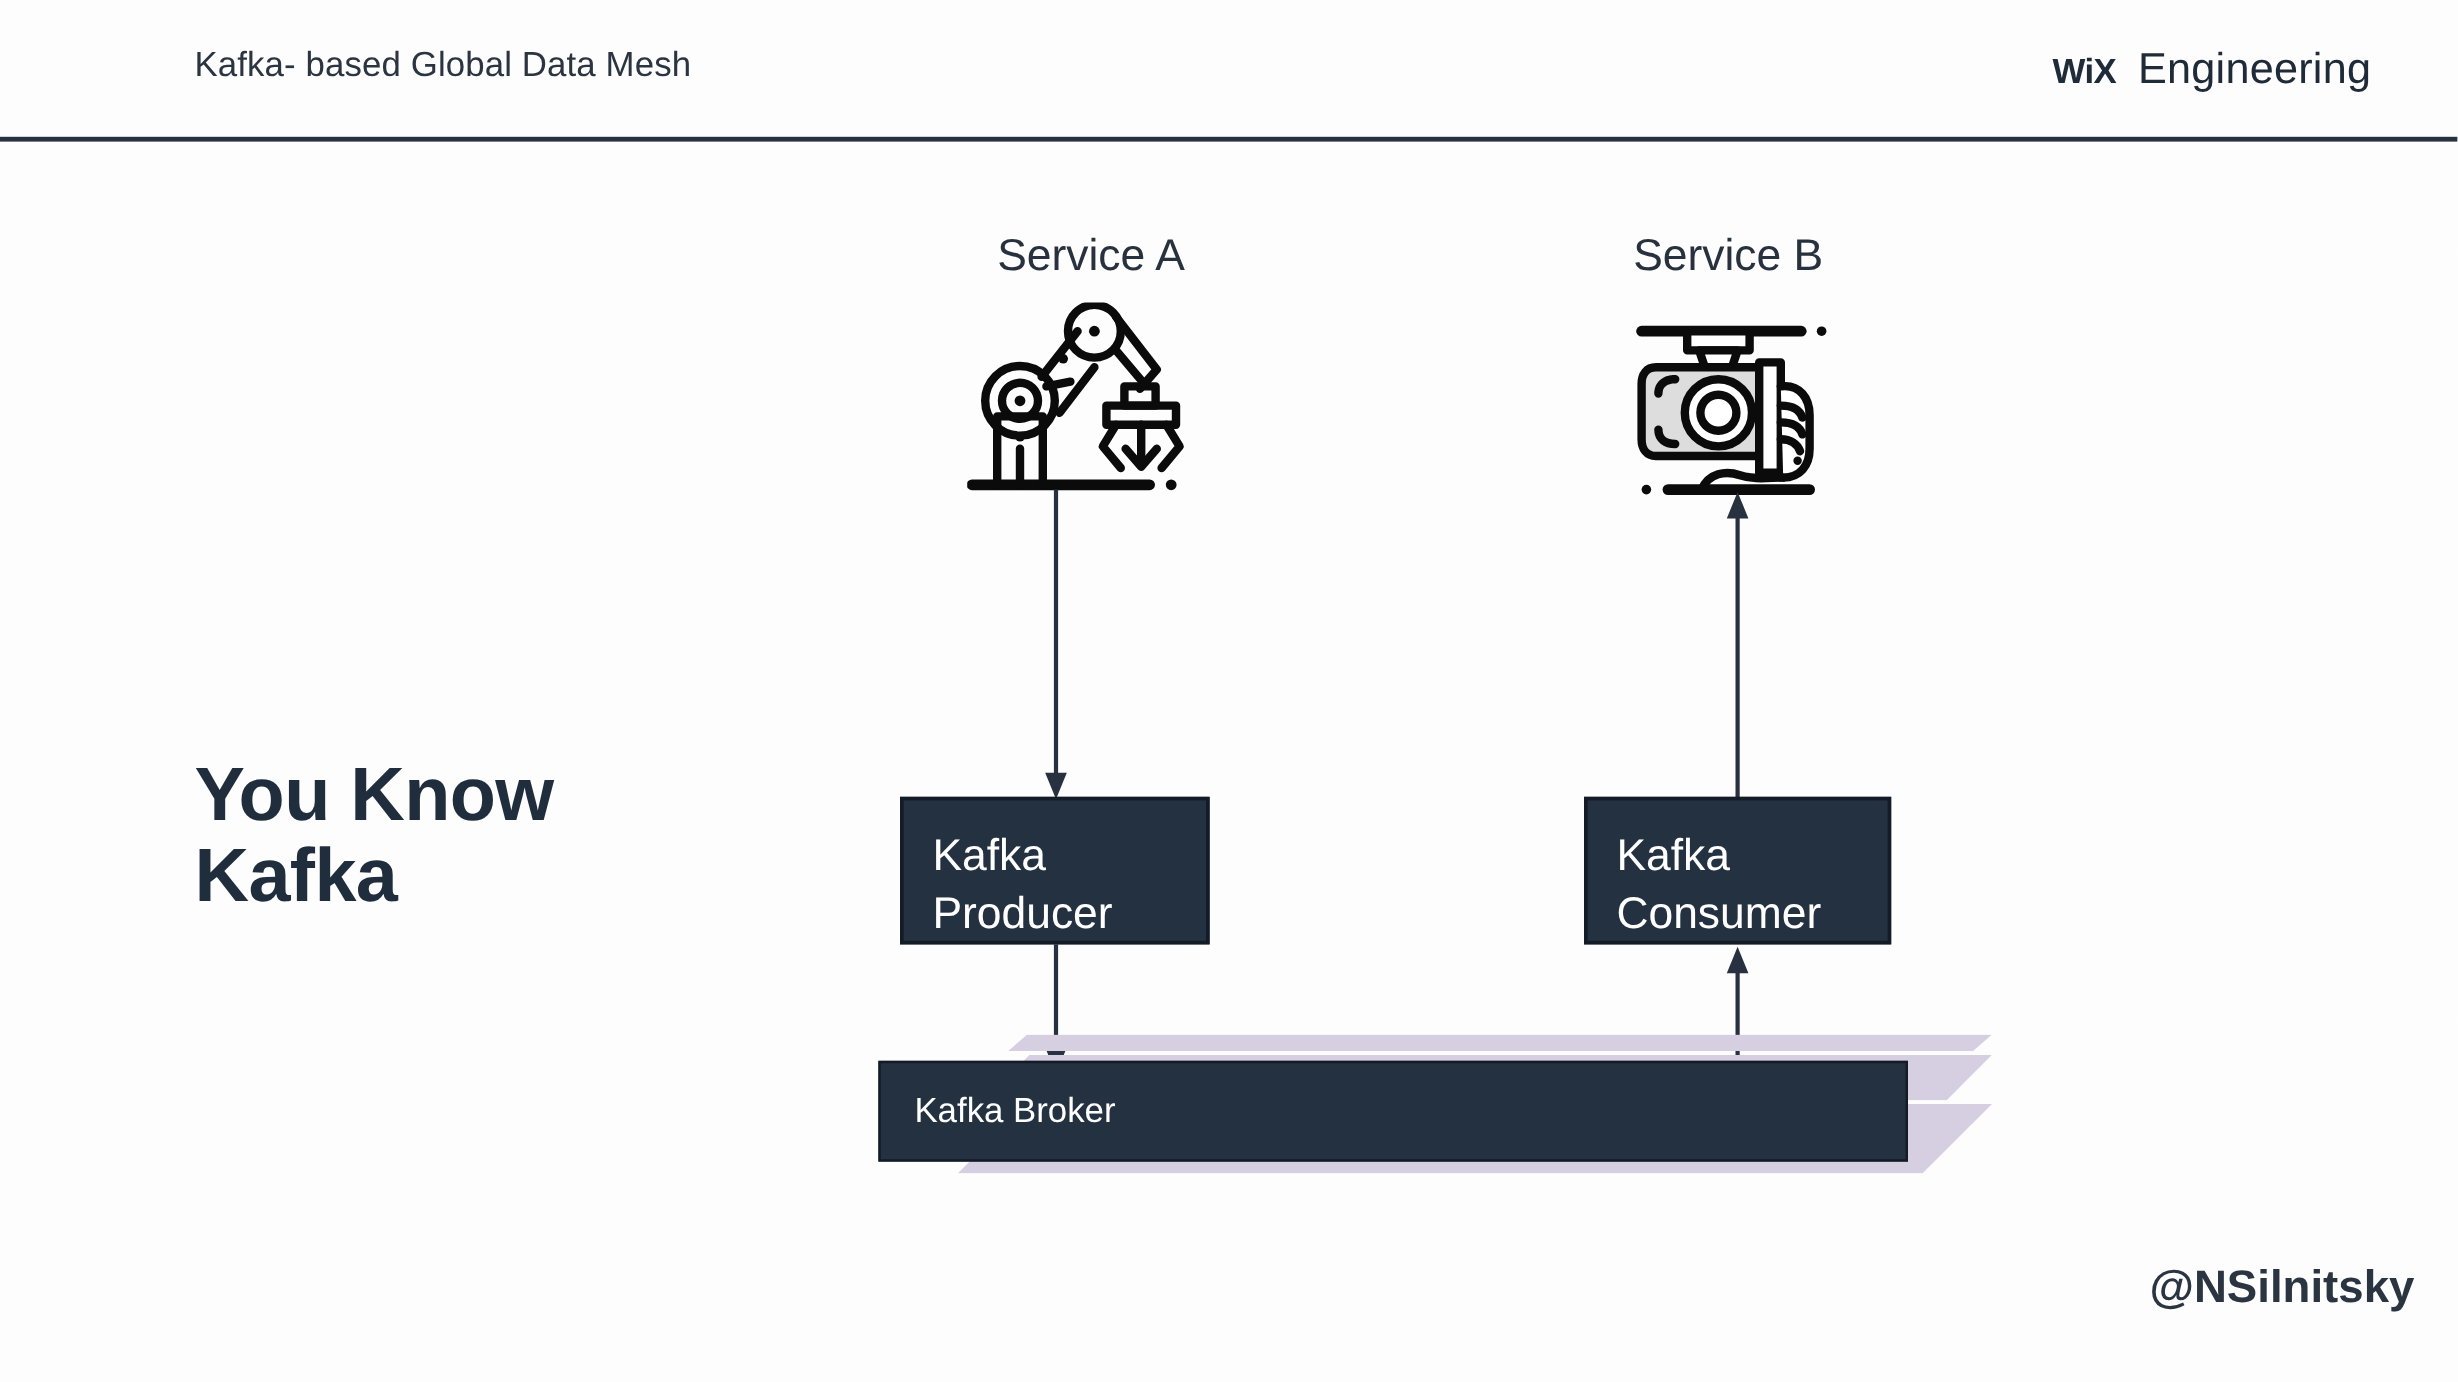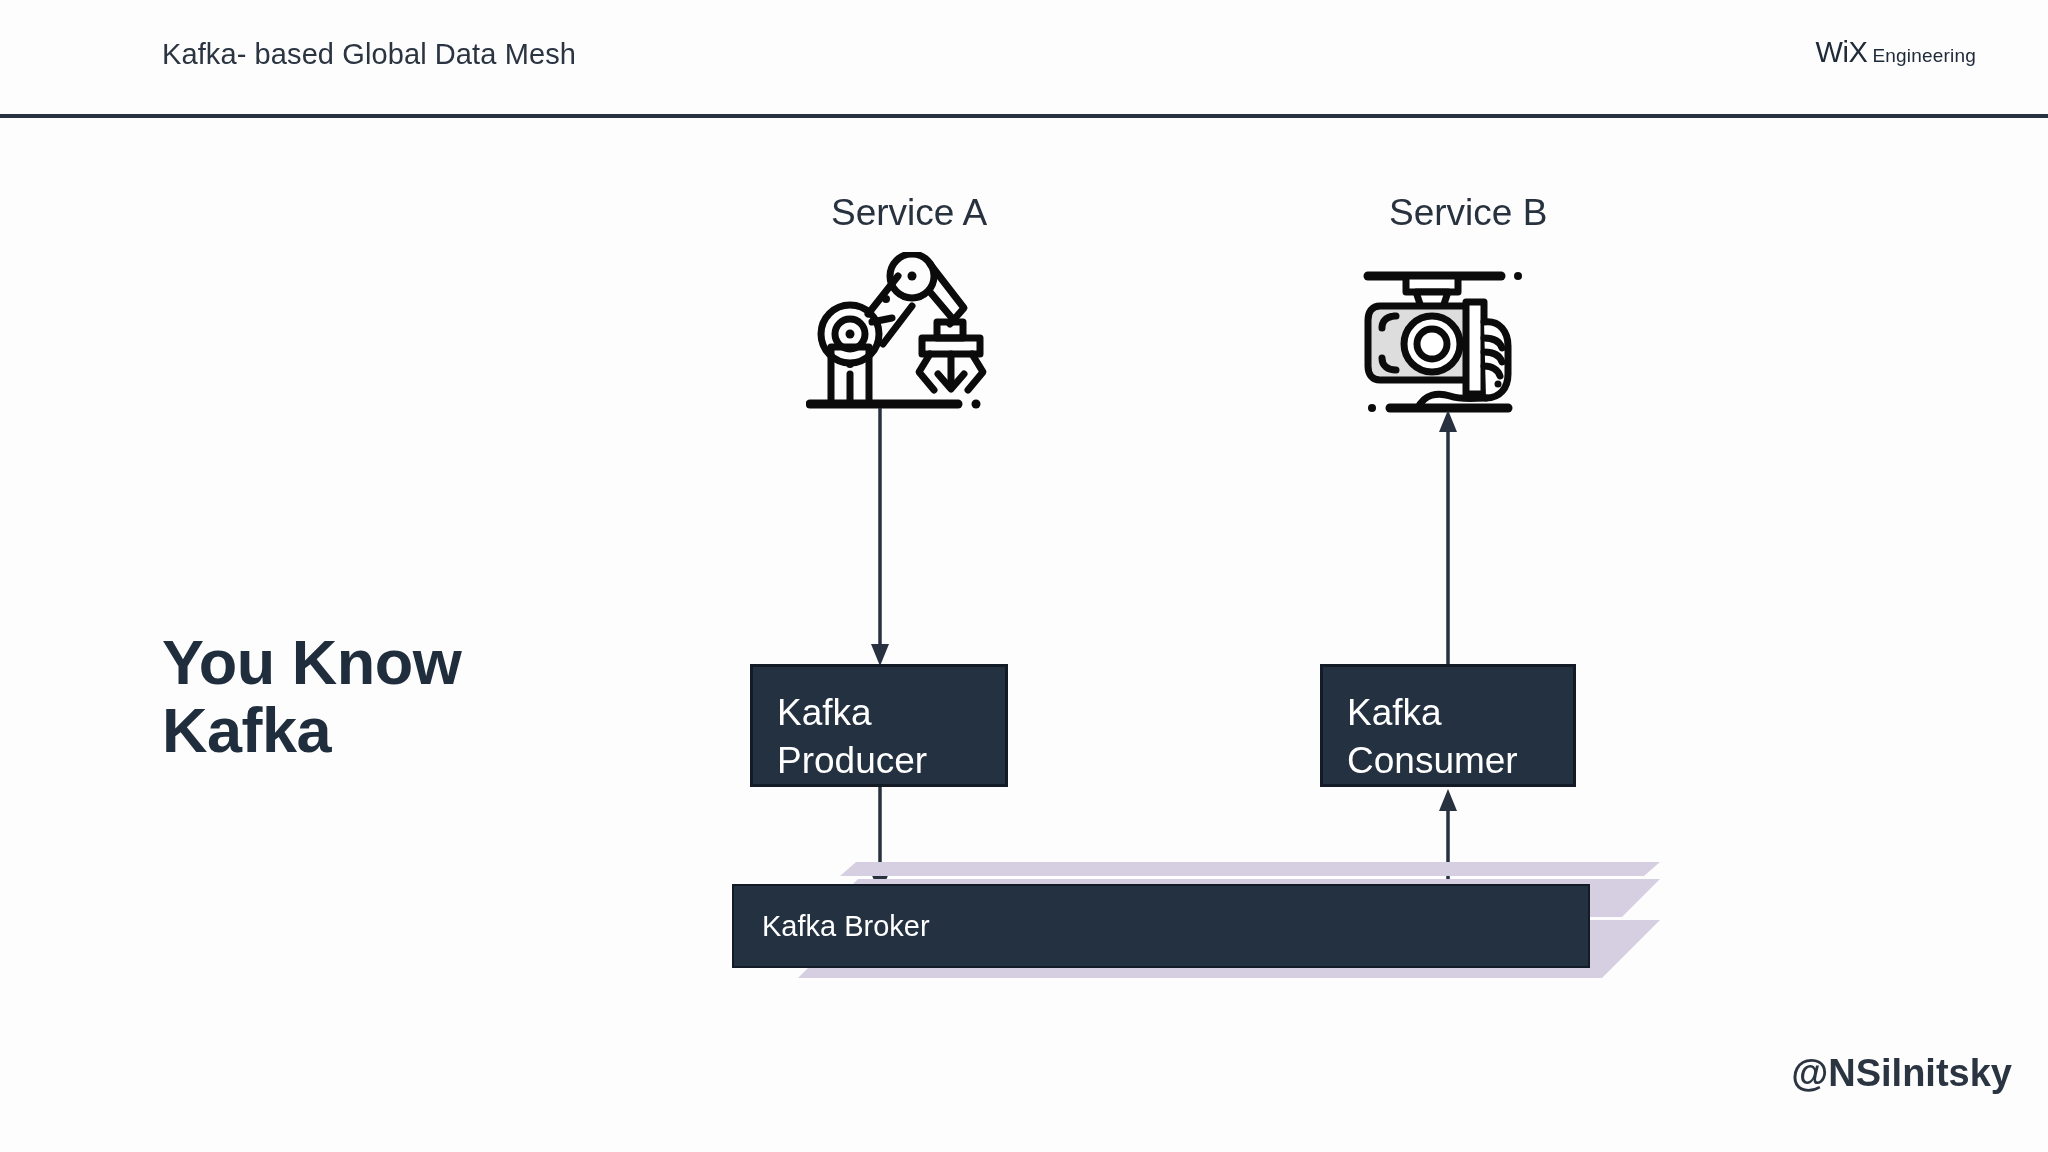--- a/index.html
+++ b/index.html
@@ -48,29 +48,29 @@
   }
   .brand {
     position: absolute;
     right: 72px;
     top: 36px;
     white-space: nowrap;
     color: #202B3A;
     font-size: 28px;
   }
   .brand-wix {
-    font-weight: 400;
+    font-weight: 700;
     letter-spacing: -0.4px;
     font-size: 29px;
   }
   .brand-eng {
     font-weight: 400;
     letter-spacing: 0.2px;
-    font-size: 19px;
-    margin-left: 5px;
+    font-size: 36px;
+    margin-left: 18px;
   }
 
   
   .headline {
     position: absolute;
     left: 162px;
     top: 628px;
     font-size: 63px;
     line-height: 68px;
     font-weight: 700;
@@ -81,21 +81,21 @@
 
   
   .svc-label {
     position: absolute;
     font-size: 37px;
     color: #28323F;
     font-weight: 400;
     white-space: nowrap;
   }
   .svc-a-label { left: 831px; top: 192px; }
-  .svc-b-label { left: 1361px; top: 192px; margin-left: 28px; }
+  .svc-b-label { left: 1361px; top: 192px; }
 
   
   .icon-box { position: absolute; }
   .svc-a-icon { left: 806px; top: 252px; width: 190px; height: 165px; }
   .svc-b-icon { left: 1358px; top: 262px; width: 175px; height: 155px; }
 
   
   .kbox {
     position: absolute;
     background: #243140;

